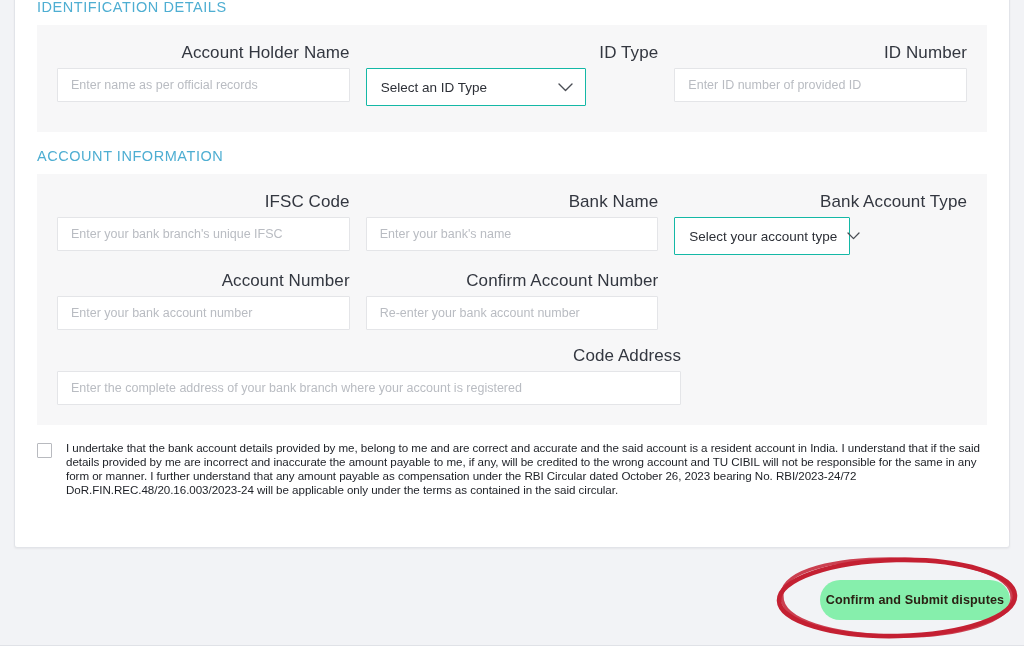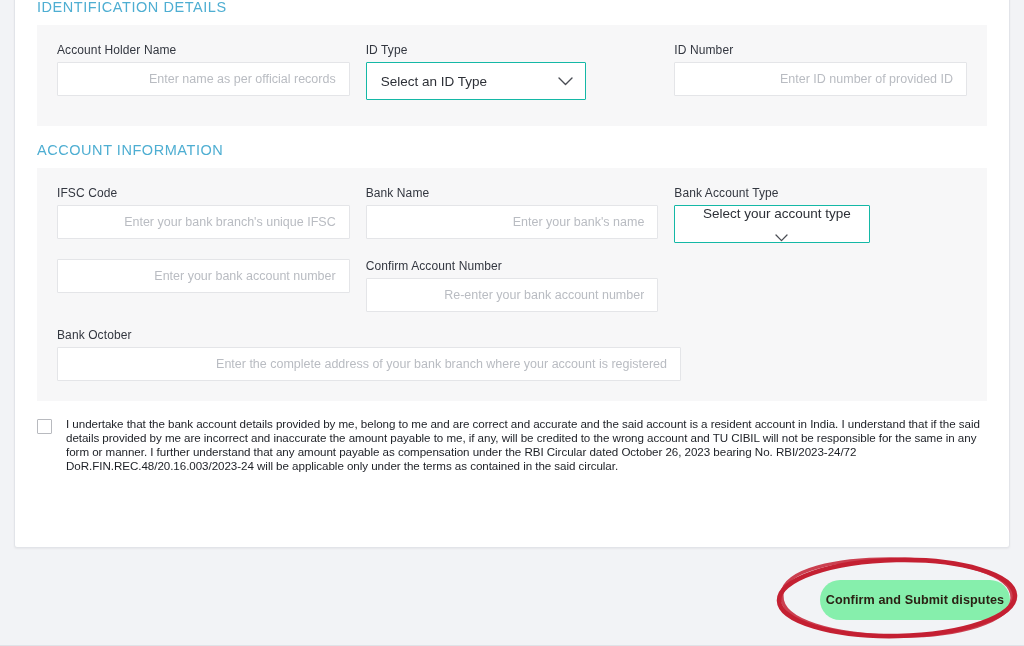--- a/index.html
+++ b/index.html
@@ -72,55 +72,55 @@
   .field {
     display: flex;
     flex-direction: column;
   }
   .field.col-a { width: 312px; }
   .field.col-b { width: 312px; }
   .field.col-c { width: 312px; }
   .field.wide  { width: 624px; }
 
   .field-label {
-    font-size: 12px;
+    font-size: 17px;
     color: #333740;
     margin-bottom: 5px;
     letter-spacing: 0.1px;
+    text-align: right;
   }
 
   .text-input {
     height: 34px;
     border: 1px solid #e4e5e8;
     background: #ffffff;
     font-family: "Liberation Sans", sans-serif;
     font-size: 12.5px;
     color: #2c2f36;
     padding: 0 13px;
     outline: none;
     width: 100%;
     border-radius: 1px;
-    text-align: right;
   }
   .text-input::placeholder { color: #b9bcc2; }
 
   
   .select-box {
     height: 38px;
     border: 1px solid #14b8a6;
     background: #ffffff;
     display: flex;
     align-items: center;
     justify-content: space-between;
     padding: 0 12px 0 14px;
     cursor: pointer;
     border-radius: 1px;
   }
   .select-box.id-type { width: 220px; }
-  .select-box.acct-type { width: 196px; padding-right: 5px; flex-direction: column; }
+  .select-box.acct-type { width: 176px; padding-right: 5px; }
 
   .select-value {
     font-size: 13.5px;
     color: #2d3037;
     white-space: nowrap;
   }
   .chev {
     flex: none;
     margin-left: 10px;
   }
@@ -281,34 +281,35 @@
                 <svg width="13" height="8" viewBox="0 0 13 8">
                   <path d="M1 1 L6.5 6.6 L12 1" fill="none" stroke="#4a4d54" stroke-width="1.3" stroke-linecap="round" stroke-linejoin="round"></path>
                 </svg>
               </span>
             </div>
           </div>
         </div>
 
         <div class="row">
           <div class="field col-a">
+            <span class="field-label">Account Number</span>
             <input class="text-input" type="text" placeholder="Enter your bank account number" style="">
           </div>
 
           <div class="field col-b">
             <span class="field-label">Confirm Account Number</span>
             <input class="text-input" type="text" placeholder="Re-enter your bank account number" style="">
           </div>
 
           <div class="field col-c"></div>
         </div>
 
         <div class="row">
           <div class="field wide">
-            <span class="field-label">Bank October</span>
+            <span class="field-label">Code Address</span>
             <input class="text-input" type="text" placeholder="Enter the complete address of your bank branch where your account is registered" style="">
           </div>
         </div>
 
       </div>
     </div>
 
     <div class="undertaking">
       <div class="chk"></div>
       <div class="undertaking-text">I undertake that the bank account details provided by me, belong to me and are correct and accurate and the said account is a resident account in India. I understand that if the said details provided by me are incorrect and inaccurate the amount payable to me, if any, will be credited to the wrong account and TU CIBIL will not be responsible for the same in any form or manner. I further understand that any amount payable as compensation under the RBI Circular dated October 26, 2023 bearing No. RBI/2023-24/72 DoR.FIN.REC.48/20.16.003/2023-24 will be applicable only under the terms as contained in the said circular.</div>

